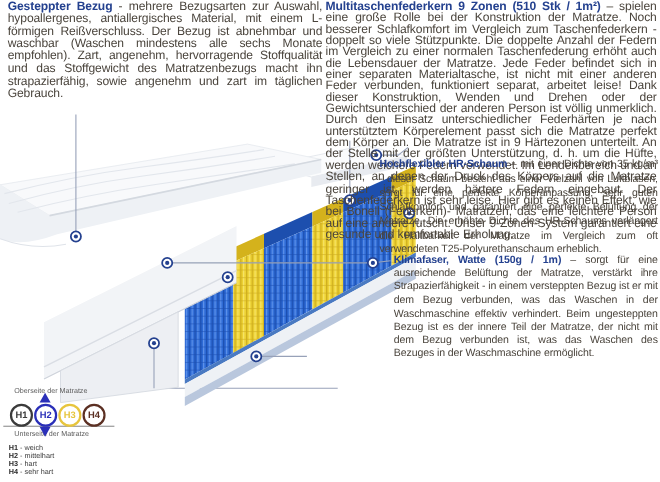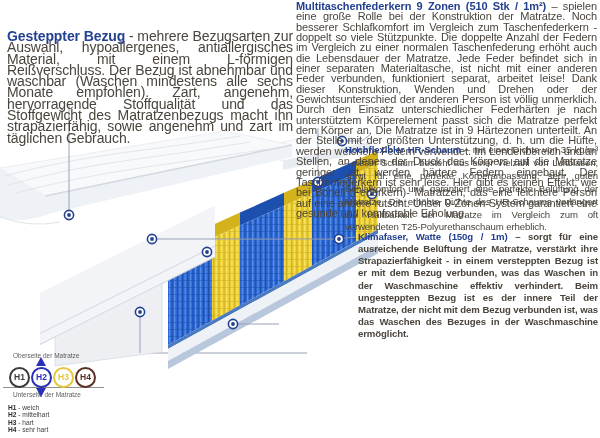--- a/index.html
+++ b/index.html
@@ -4,24 +4,24 @@
 <style>
   html,body{margin:0;padding:0;background:#fff;}
   #stage{
     position:relative;width:600px;height:438px;overflow:hidden;background:#ffffff;
     font-family:"Liberation Sans","DejaVu Sans",sans-serif;
   }
   .tb{position:absolute;text-align:justify;color:#4a443c;letter-spacing:-0.1px;}
   .tb b{color:#24418f;}
   #illustration{position:absolute;left:0;top:0;z-index:0;}
   .txt{z-index:2;}
-  #col-left{left:7px;top:1px;width:286px;font-size:14px;line-height:11.3px;margin-top:30px;}
+  #col-left{left:7px;top:1px;width:286px;font-size:11px;line-height:11.3px;}
   #col-right{left:296px;top:1px;width:301px;font-size:11px;line-height:10.35px;}
   #blk-hr{left:345px;top:144px;width:253px;font-size:9.6px;line-height:12.9px;}
-  #blk-klima{left:358px;top:231px;width:240px;font-size:9.6px;line-height:12.15px;font-weight:bold;}
+  #blk-klima{left:358px;top:231px;width:240px;font-size:9.6px;line-height:12.15px;}
   #blk-polster{left:283px;top:315px;width:315px;font-size:9.6px;line-height:12px;}
   #blk-t25{left:310px;top:345px;width:288px;font-size:9.6px;line-height:12.3px;}
   
   .lgd-label{position:absolute;font-size:6.5px;color:#5d5d5d;z-index:2;}
   #lbl-ober{left:13px;top:352px;}
   #lbl-unter{left:13px;top:391px;}
   .hcirc{position:absolute;top:367px;width:17px;height:17px;border:2px solid #000;border-radius:50%;
          background:#fff;font-size:8.5px;font-weight:bold;text-align:center;line-height:17px;z-index:3;}
   #hline{position:absolute;left:3px;top:387px;width:101px;height:1px;background:#8f8f8f;z-index:2;}
   .arr{position:absolute;width:0;height:0;z-index:4;}

